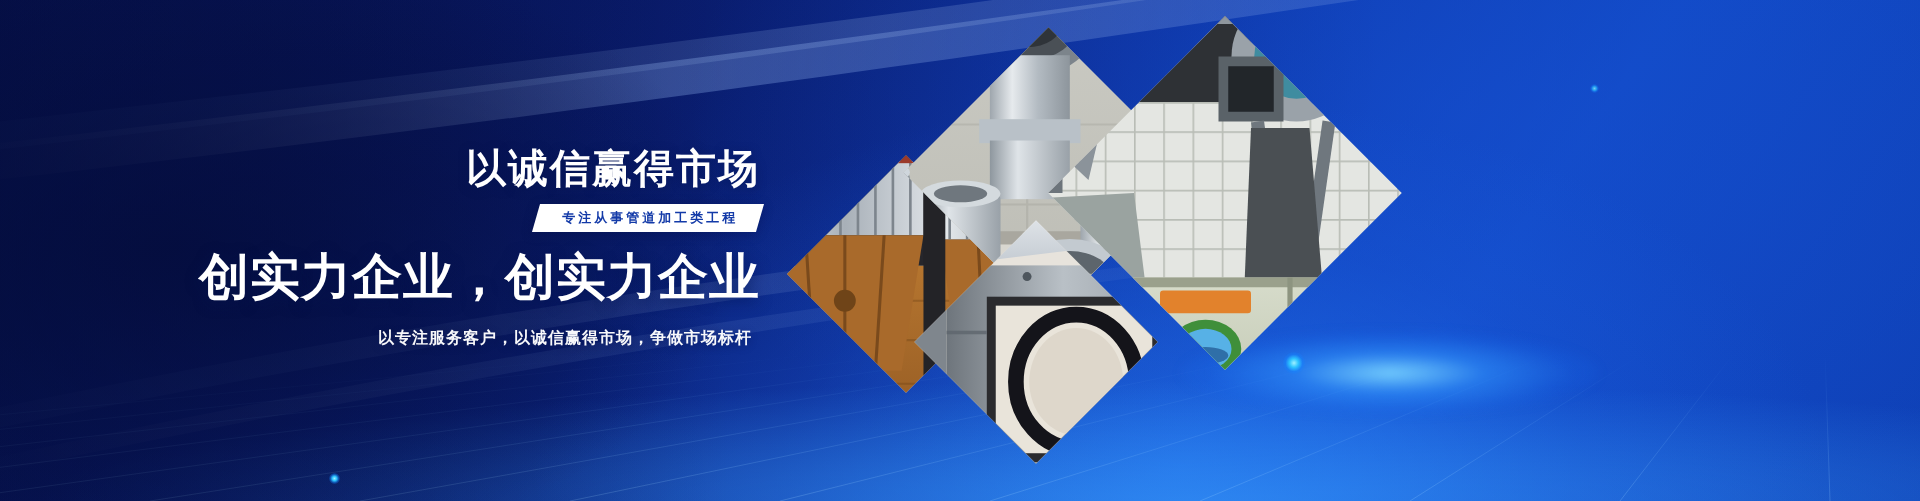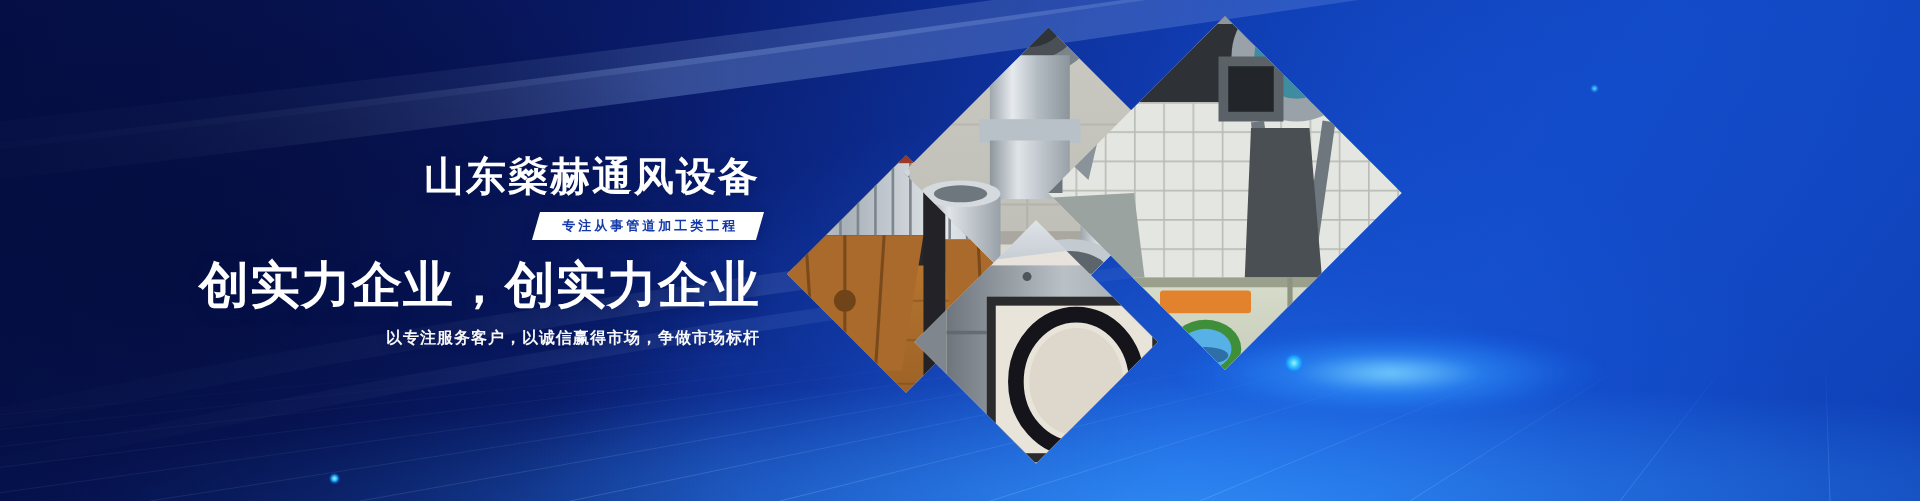--- a/index.html
+++ b/index.html
@@ -62,21 +62,21 @@
     box-shadow:0 2px 10px rgba(0,15,70,.35);
   }
   .badge span{display:inline-block;transform:skewX(16deg);}
   .headline{
     color:#ffffff;font-size:50px;font-weight:700;letter-spacing:1px;line-height:1;
     margin:0 0 20px 0;white-space:nowrap;
     text-shadow:0 3px 14px rgba(0,20,80,.6);
   }
   .tagline{
     color:#ffffff;font-size:16px;font-weight:700;letter-spacing:1px;line-height:1;
-    margin:0;white-space:nowrap;opacity:.97;
+    margin:8px;white-space:nowrap;opacity:.97;
     text-shadow:0 2px 8px rgba(0,20,80,.5);
   }
 
   
   .collage{position:absolute;left:800px;top:0;width:1120px;height:501px;z-index:5;}
   .dia{
     position:absolute;overflow:hidden;
     transform:rotate(45deg);
   }
   .dia .inner{
@@ -499,21 +499,21 @@
   </div>
 
   <div class="glow glow-ellipse"></div>
   <div class="glow glow-dot dot-a"></div>
   <div class="glow glow-dot dot-b"></div>
   <div class="glow glow-dot dot-c"></div>
   <div class="glow glow-dot dot-d"></div>
   <div class="glow glow-dot dot-e"></div>
 
   <div class="text-block">
-    <div class="brand-title">山东燊赫通风设备</div>
+    <div class="brand-title">以诚信赢得市场</div>
     <div class="badge">
       <span>专注从事管道加工类工程</span>
     </div>
     <div class="headline">创实力企业，创实力企业</div>
     <div class="tagline">以专注服务客户，以诚信赢得市场，争做市场标杆</div>
   </div>
 
 </div>
 
 </body></html>

